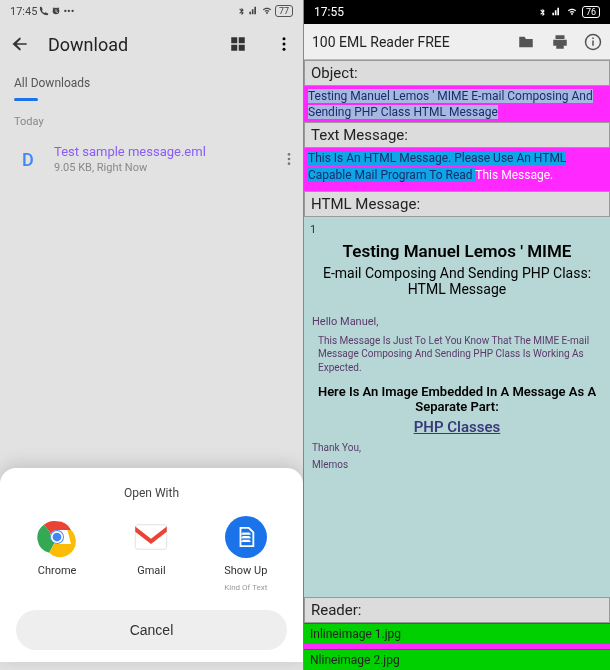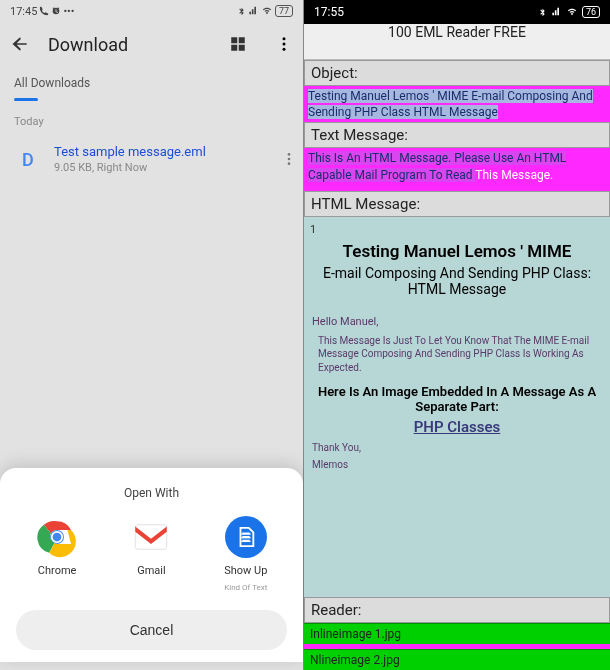--- a/index.html
+++ b/index.html
@@ -18,41 +18,41 @@
   .hdr-l .title { font-size: 18px; color: #222; flex: 1; }
   .grid-icon, .more-icon, .back-icon { color: #333; }
   
   .tab { padding: 10px 14px 8px; font-size: 12px; color: #555; }
   .tab-underline { width: 24px; height: 3px; background: #1a73e8; margin-left: 14px; border-radius: 2px; }
   .section-label { font-size: 11px; color: #888; padding: 14px 14px 6px; }
   
   .file-row { display: flex; align-items: center; padding: 10px 6px 10px 14px; gap: 12px; }
   .file-thumb { width: 28px; height: 28px; display: flex; align-items: center; justify-content: center; font-size: 18px; color: #4285f4; font-weight: 500; }
   .file-meta { flex: 1; }
-  .file-name { font-size: 13px; color: #1d4ed8; }
+  .file-name { font-size: 13px; color: #8b5cf6; }
   .file-sub { font-size: 11px; color: #888; margin-top: 2px; }
   
   .sheet { position: absolute; left: 0; right: 0; bottom: 8px; background: #fff; border-top-left-radius: 16px; border-top-right-radius: 16px; padding: 18px 10px 12px; box-shadow: 0 -3px 18px rgba(0,0,0,0.15); }
   .sheet-title { text-align: center; font-size: 12px; color: #444; margin-bottom: 16px; }
   .apps { display: flex; justify-content: space-around; margin-bottom: 18px; }
   .app { display: flex; flex-direction: column; align-items: center; gap: 6px; width: 80px; }
   .app-icon { width: 42px; height: 42px; border-radius: 50%; display: flex; align-items: center; justify-content: center; }
   .app-label { font-size: 11px; color: #333; text-align: center; }
   .app-sub { font-size: 8px; color: #999; text-align: center; }
   .cancel-btn { width: 96%; margin: 0 auto; display: block; height: 40px; border-radius: 22px; background: #eee; border: none; font-size: 14px; color: #333; }
   
   .status-r { height: 22px; background: #000; color: #fff; display: flex; align-items: center; justify-content: space-between; padding: 12px 10px; font-size: 12px; }
   .status-r .icons { display: flex; gap: 4px; align-items: center; }
-  .toolbar-r { height: 36px; background: #efefef; display: flex; align-items: center; padding: 0 8px; gap: 14px; border-bottom: 1px solid #bbb; flex-direction: column; }
+  .toolbar-r { height: 36px; background: #efefef; display: flex; align-items: center; padding: 0 8px; gap: 14px; border-bottom: 1px solid #bbb; }
   .toolbar-r .title { font-size: 14px; color: #222; flex: 1; white-space: nowrap; }
   .toolbar-r svg { fill: #555; }
   .field-label { background: #dcdcdc; border: 1px solid #999; padding: 3px 6px; font-size: 15px; color: #222; }
   .hlite { background: #ff29ff; color: #1a2d6b; font-size: 12px; padding: 2px 4px; line-height: 1.35; }
   .hlite-partial { background: #ff29ff; font-size: 12px; padding: 2px 4px; line-height: 1.35; }
-  .hlite-partial .sel { background: #d946ef; color: #1a2d6b; }
+  .hlite-partial .sel { background: #0ea5e9; color: #1a2d6b; }
   .hlite-partial .rest { color: #fff; }
   .html-area { background: #b7d6d6; flex: 1 1 auto; padding: 6px 6px 6px 6px; overflow: hidden; font-size: 11px; }
   .ht-num { font-size: 11px; color: #333; }
   .ht-title { font-size: 17px; font-weight: 600; text-align: center; padding: 4px 8px 2px; line-height: 1.35; }
   .ht-sub1 { font-size: 14px; text-align: center; padding: 0 8px 4px; }
   .ht-hello { font-size: 11px; color: #5a3a6a; margin: 14px 2px 6px; }
   .ht-body { font-size: 10px; color: #5a3a6a; margin: 0 8px 10px; line-height: 1.35; }
   .ht-embed-title { font-size: 13px; font-weight: 600; text-align: center; margin: 8px 6px 4px; }
   .ht-link { text-align: center; }
   .ht-link span { font-size: 15px; font-weight: 600; color: #3a3a7a; text-decoration: underline; }

